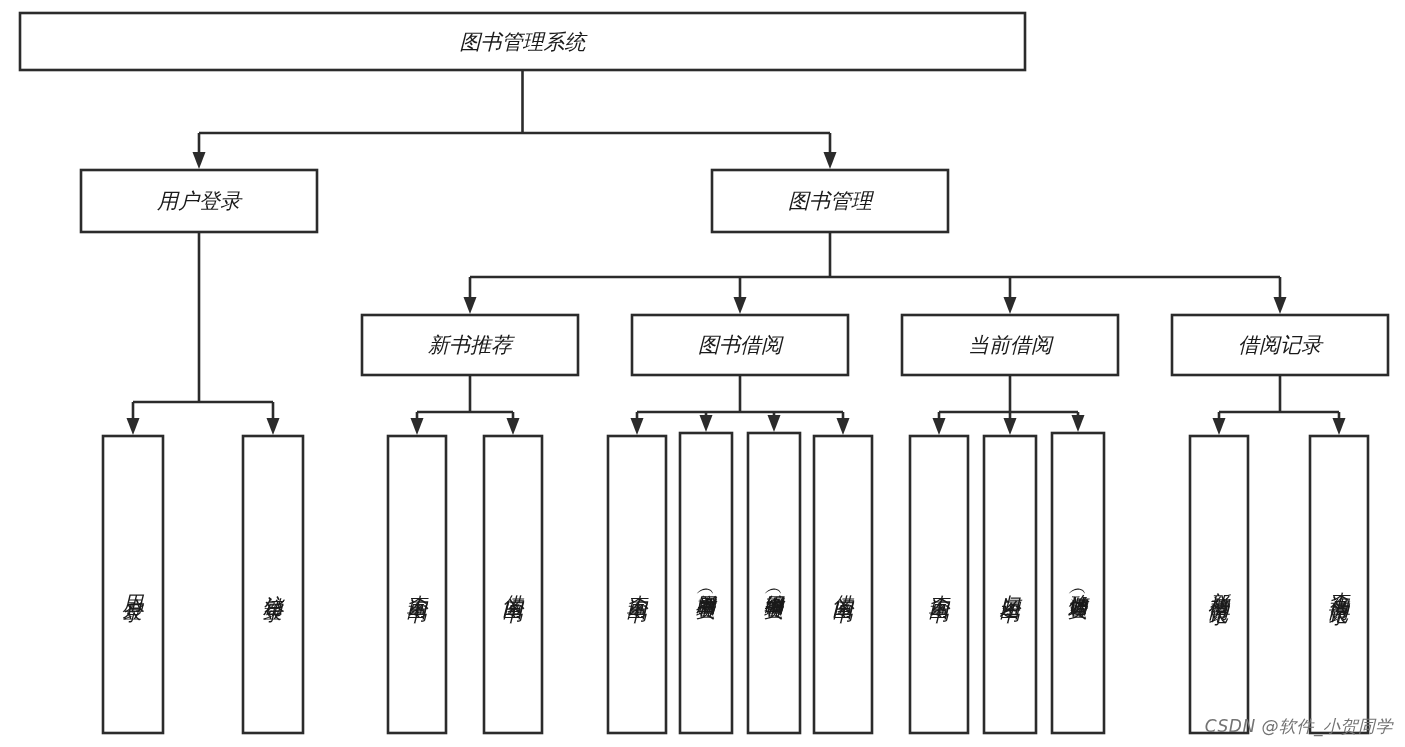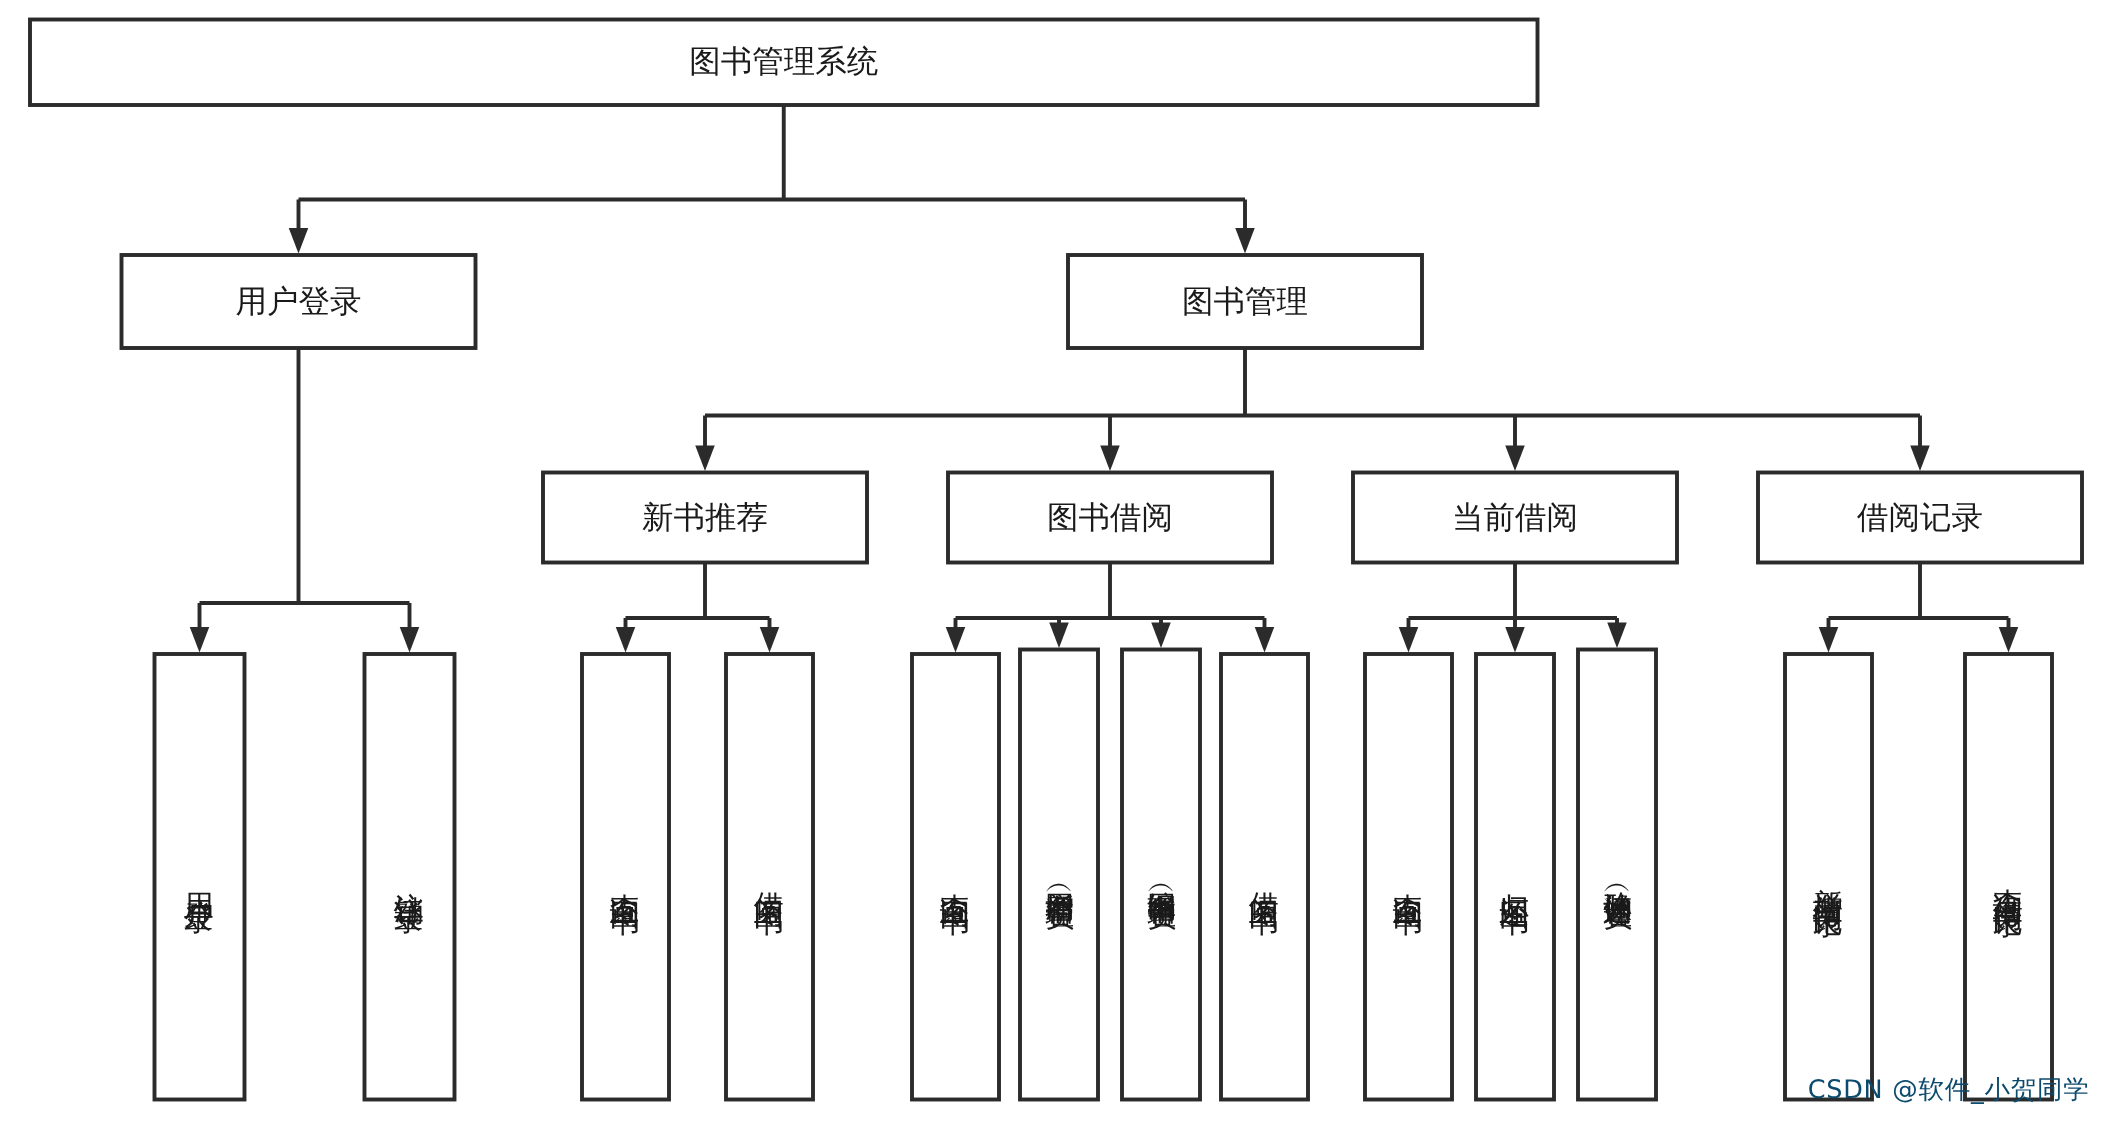--- a/index.html
+++ b/index.html
@@ -9,20 +9,21 @@
   }
   body {
     font-family: "DejaVu Sans", "Liberation Sans", sans-serif;
   }
   #diagram-root {
     position: relative;
     width: 1405px;
     height: 746px;
     background: #ffffff;
     overflow: hidden;
+    font-style: italic;
   }
   svg.flow {
     position: absolute;
     top: 0;
     left: 0;
     width: 1405px;
     height: 747px;
   }
   .node-box {
     fill: #ffffff;
@@ -60,21 +61,21 @@
     letter-spacing: 3px;
     white-space: nowrap;
     pointer-events: none;
   }
   .watermark {
     position: absolute;
     right: 12px;
     bottom: 8px;
     font-family: "DejaVu Sans", "Liberation Sans", sans-serif;
     font-size: 17px;
-    color: #0c4a6e;
+    color: #737373;
     letter-spacing: 0.5px;
     white-space: nowrap;
   }
 </style>
 </head>
 <body>
 
 <div id="diagram-root">
 
   <svg class="flow" viewBox="0 0 1405 747">

